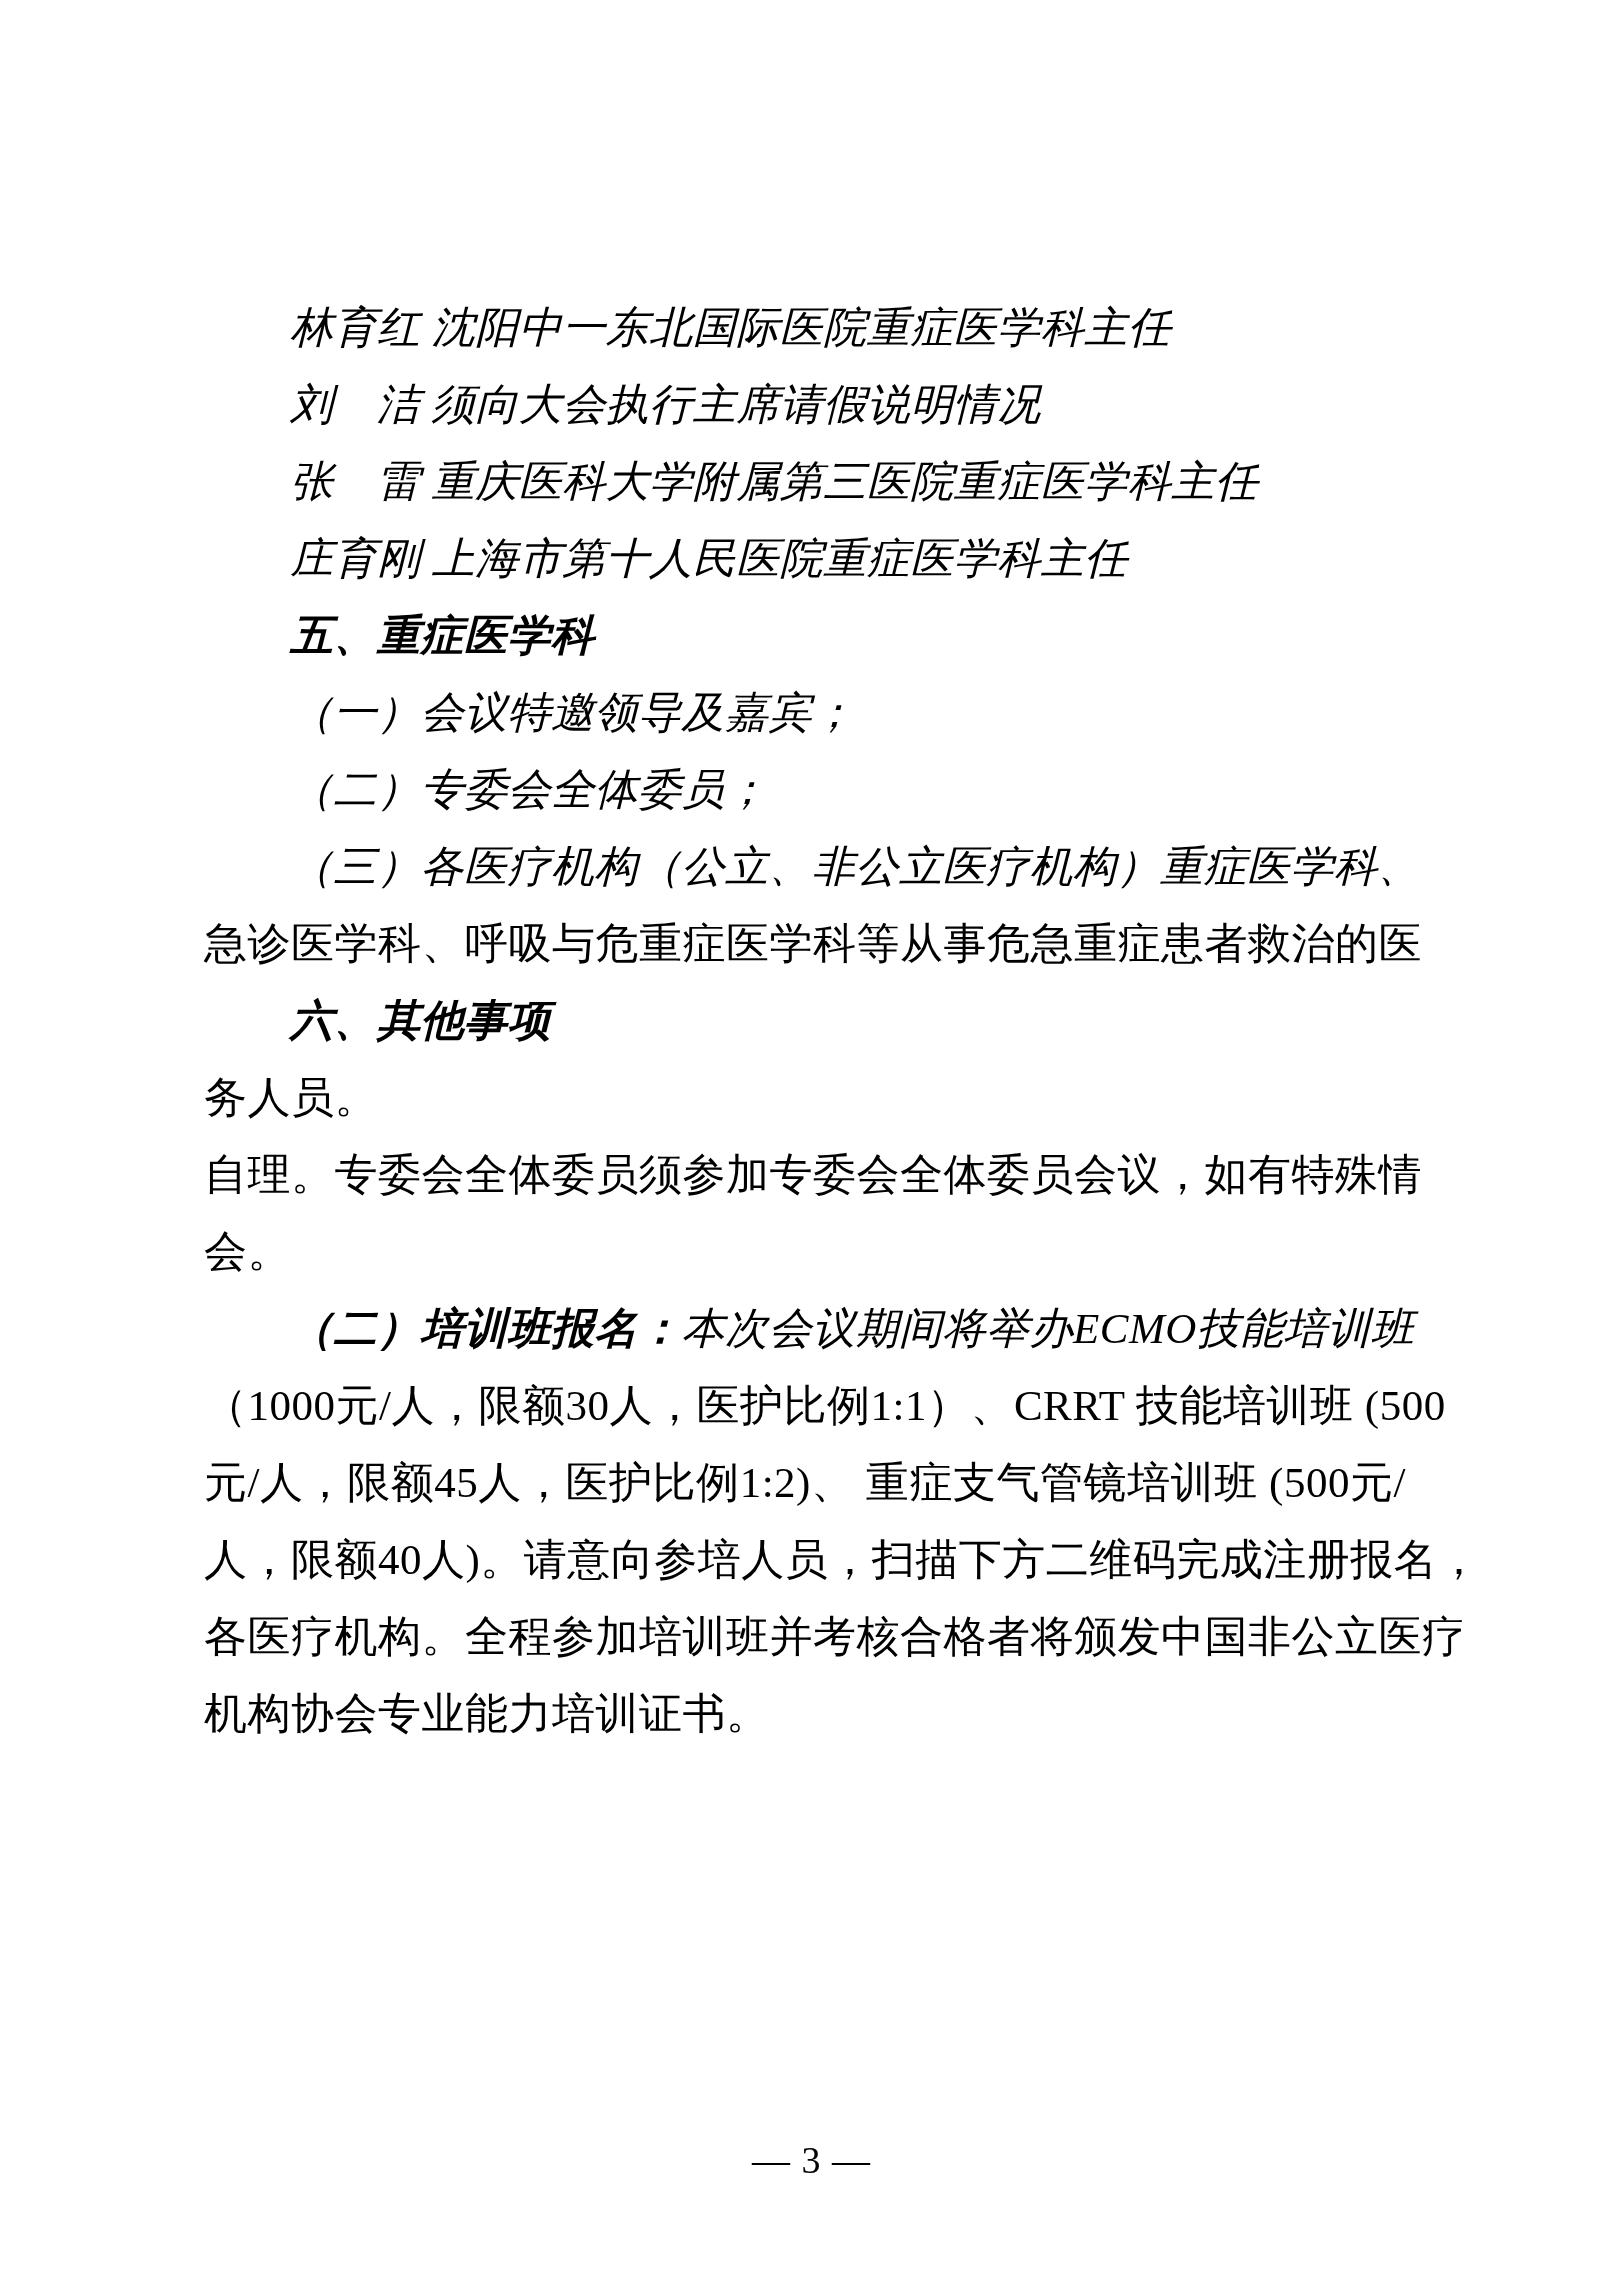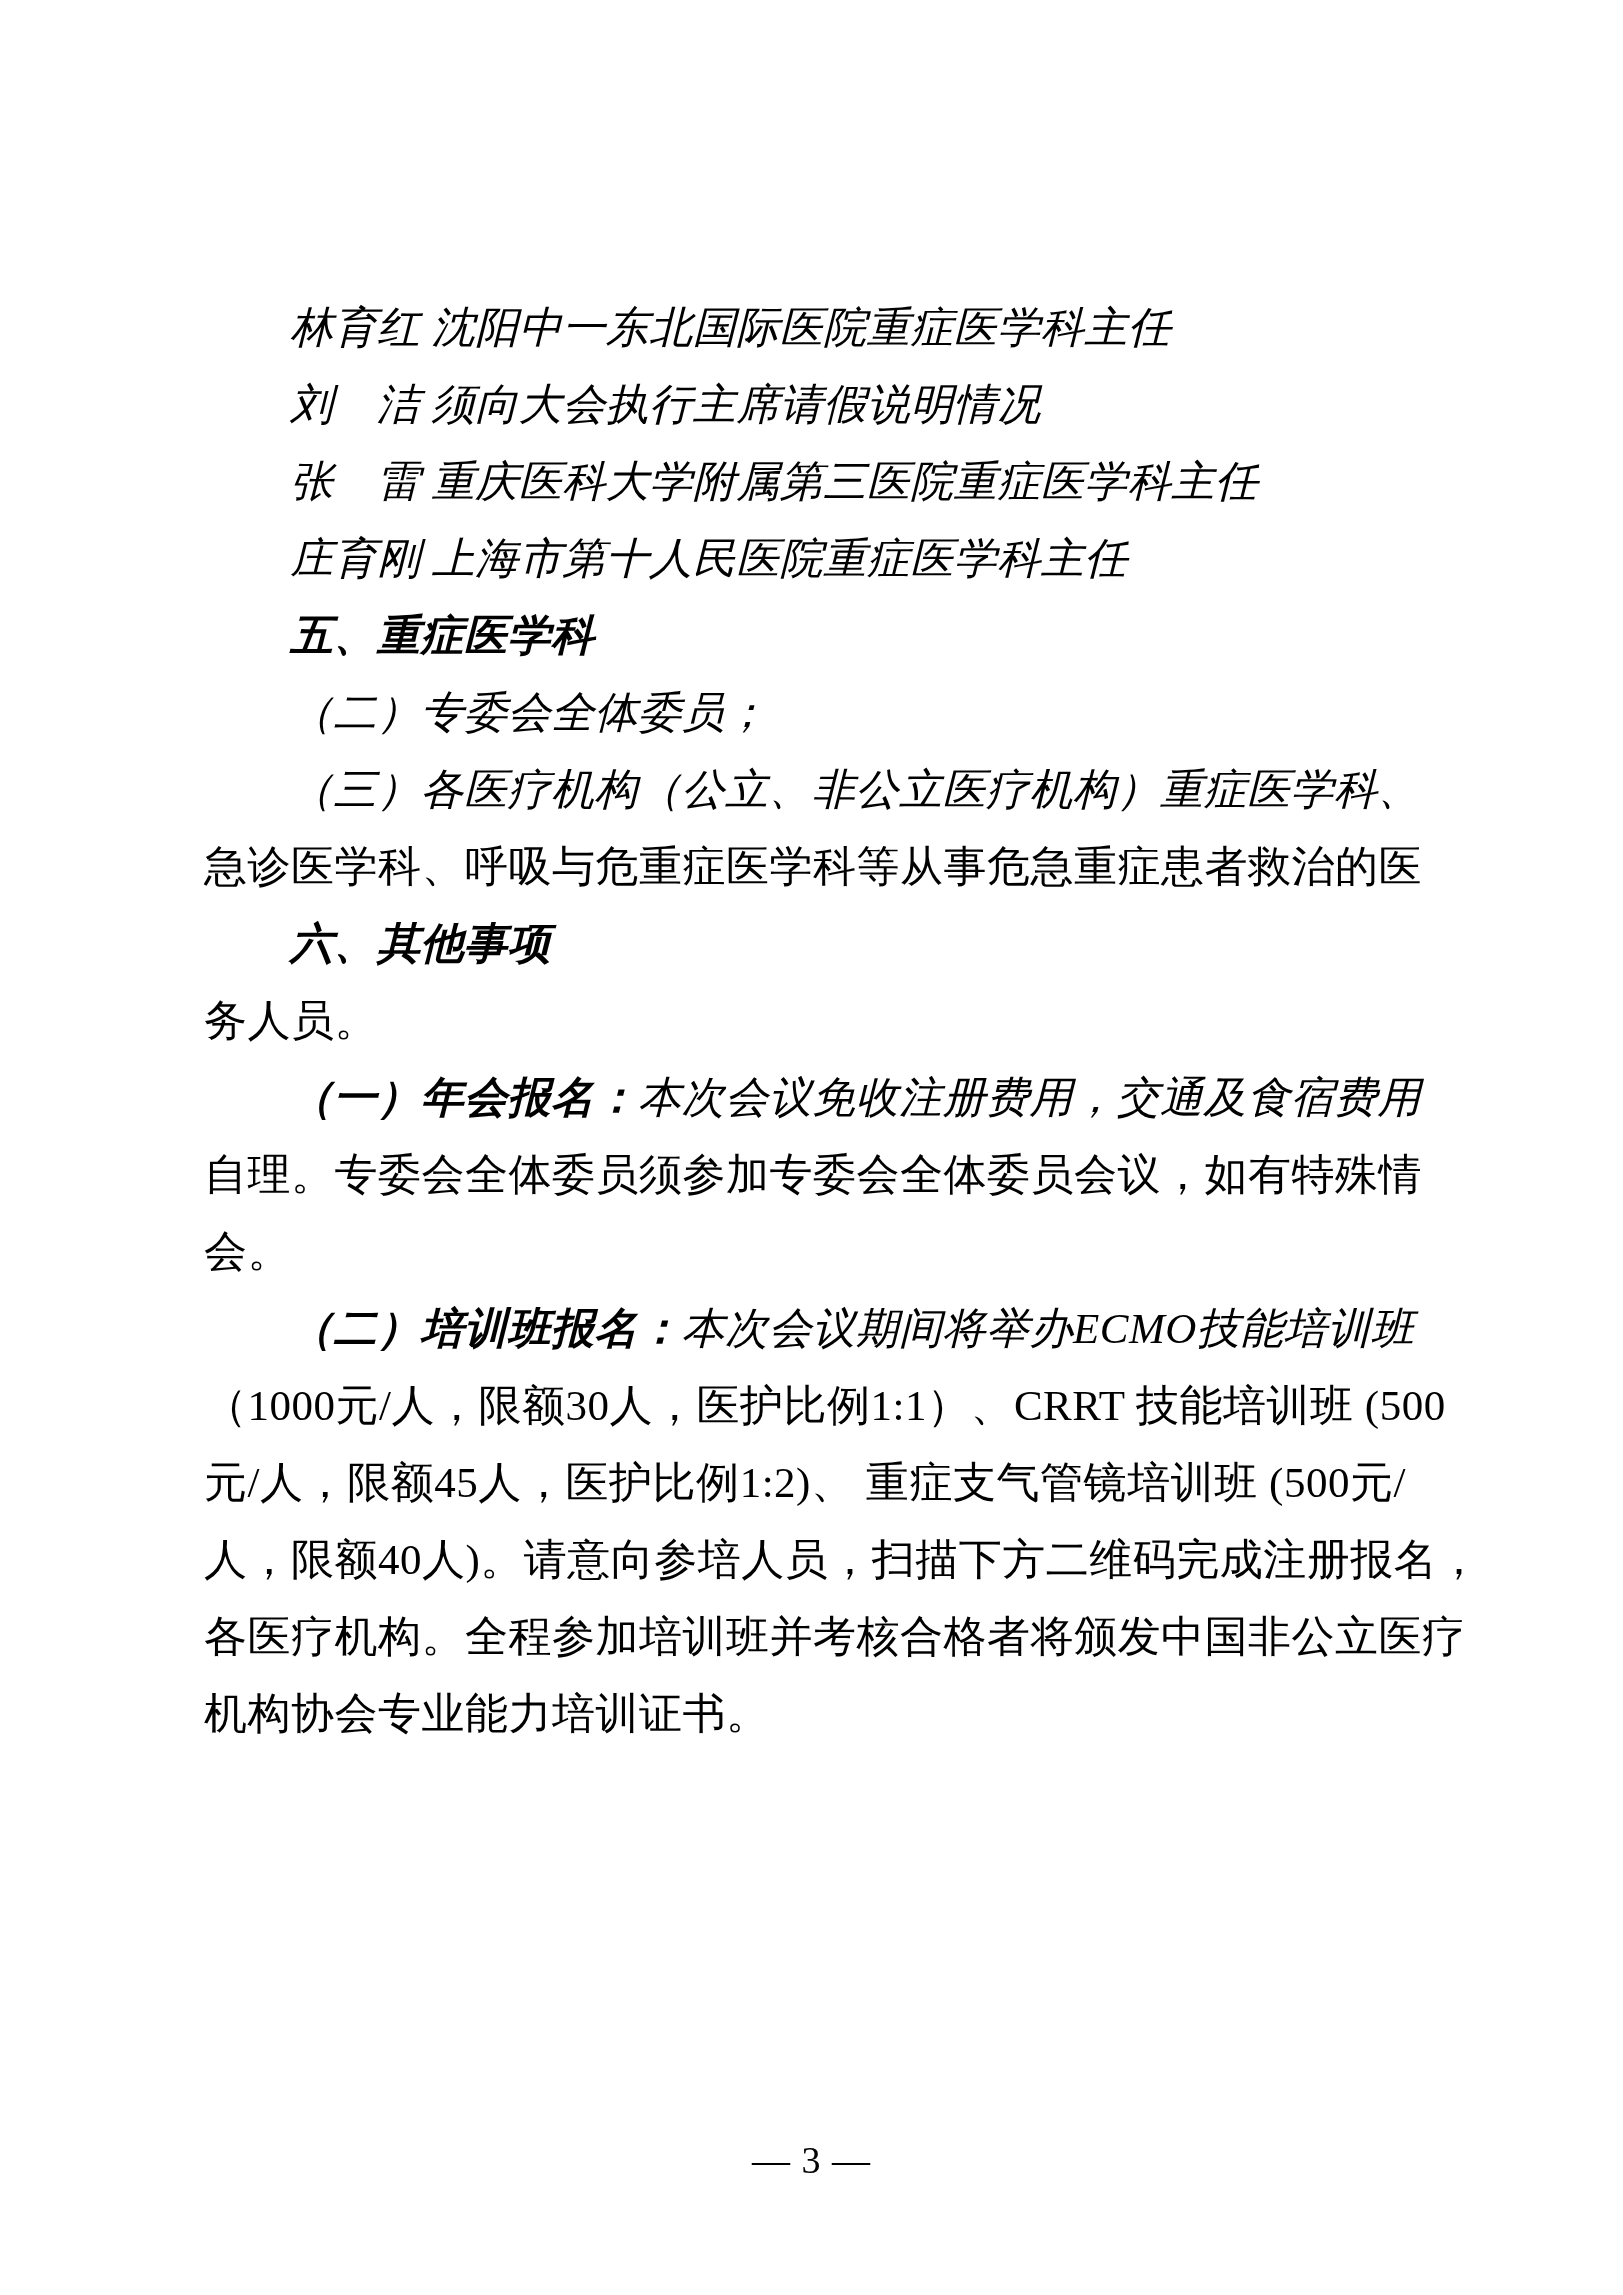--- a/index.html
+++ b/index.html
@@ -54,30 +54,28 @@
 <div class="page">
   <div class="text-block">
 
     <div class="line indent">林育红 沈阳中一东北国际医院重症医学科主任</div>
     <div class="line indent">刘　洁 须向大会执行主席请假说明情况</div>
     <div class="line indent">张　雷 重庆医科大学附属第三医院重症医学科主任</div>
     <div class="line indent">庄育刚 上海市第十人民医院重症医学科主任</div>
 
     <div class="line indent heading">五、重症医学科</div>
 
+    <div class="line indent">（一）会议特邀领导及嘉宾；</div>
     <div class="line indent">（二）专委会全体委员；</div>
     <div class="line indent full">（三）各医疗机构（公立、非公立医疗机构）重症医学科、</div>
     <div class="line full">急诊医学科、呼吸与危重症医学科等从事危急重症患者救治的医</div>
     <div class="line indent heading">六、其他事项</div>
 
     <div class="line">务人员。</div>
 
-    <div class="line indent full">
-      <span class="bold">（一）年会报名：</span><span>本次会议免收注册费用，交通及食宿费用</span>
-    </div>
     <div class="line full">自理。专委会全体委员须参加专委会全体委员会议，如有特殊情</div>
     <div class="line">会。</div>
 
     <div class="line indent full">
       <span class="bold">（二）培训班报名：</span><span>本次会议期间将举办ECMO技能培训班</span>
     </div>
     <div class="line full">（1000元/人，限额30人，医护比例1:1）、CRRT 技能培训班 (500</div>
     <div class="line full">元/人，限额45人，医护比例1:2)、 重症支气管镜培训班 (500元/</div>
     <div class="line full">人，限额40人)。请意向参培人员，扫描下方二维码完成注册报名，</div>
     <div class="line full">各医疗机构。全程参加培训班并考核合格者将颁发中国非公立医疗</div>

